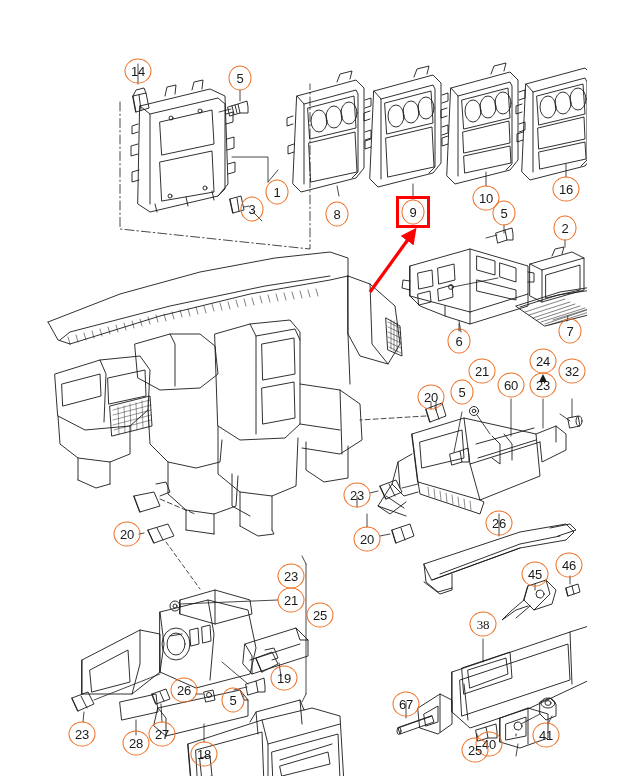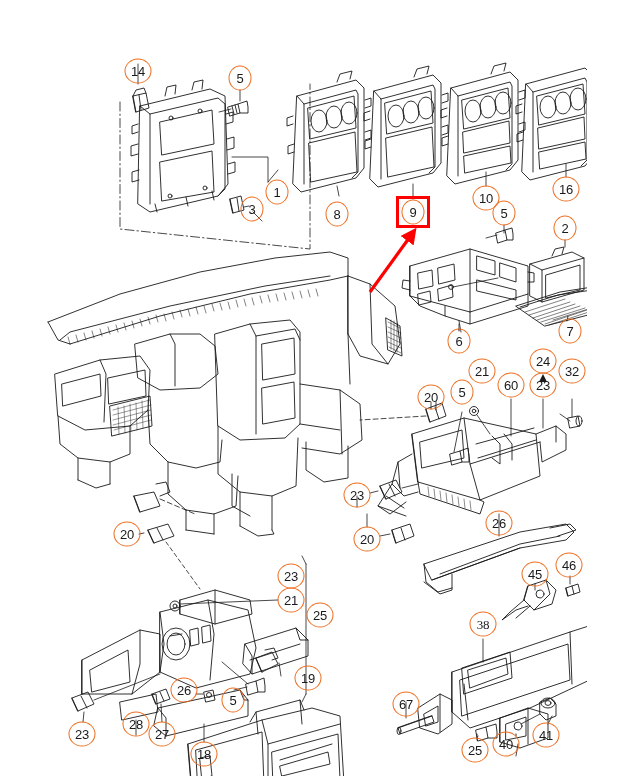--- a/index.html
+++ b/index.html
@@ -653,29 +653,29 @@
       <div class="callout w2" style="left: 431px; top: 353px;">20</div>
       <div class="callout w1" style="left: 462px; top: 348px;">5</div>
       <div class="callout w2" style="left: 357px; top: 451px;">23</div>
       <div class="callout w2" style="left: 367px; top: 495px;">20</div>
       <div class="callout w2" style="left: 499px; top: 479px;">26</div>
       <div class="callout w2" style="left: 535px; top: 530px;">45</div>
       <div class="callout w2" style="left: 569px; top: 521px;">46</div>
       <div class="callout w2" style="left: 483px; top: 580px; font-family: Liberation Serif, serif;">38</div>
       <div class="callout w2" style="left: 406px; top: 660px;">67</div>
       <div class="callout w2" style="left: 546px; top: 691px;">41</div>
-      <div class="callout w2" style="left: 506px; top: 700px;">40</div>
+      <div class="callout w2" style="left: 489px; top: 700px;">40</div>
       <div class="callout w2" style="left: 475px; top: 706px;">25</div>
       <div class="callout w2" style="left: 127px; top: 490px;">20</div>
       <div class="callout w2" style="left: 291px; top: 532px;">23</div>
       <div class="callout w2" style="left: 291px; top: 556px;">21</div>
       <div class="callout w2" style="left: 320px; top: 571px;">25</div>
-      <div class="callout w2" style="left: 308px; top: 634px;">19</div>
+      <div class="callout w2" style="left: 284px; top: 634px;">19</div>
       <div class="callout w2" style="left: 184px; top: 646px;">26</div>
       <div class="callout w1" style="left: 233px; top: 656px;">5</div>
       <div class="callout w2" style="left: 82px; top: 690px;">23</div>
-      <div class="callout w2" style="left: 136px; top: 680px;">28</div>
+      <div class="callout w2" style="left: 136px; top: 699px;">28</div>
       <div class="callout w2" style="left: 162px; top: 690px;">27</div>
       <div class="callout w2" style="left: 204px; top: 710px;">18</div>
       <div class="callout w2" style="left: 257px; top: 766px;">30</div>
     </div>
 
 </div>
 
 </body></html>

